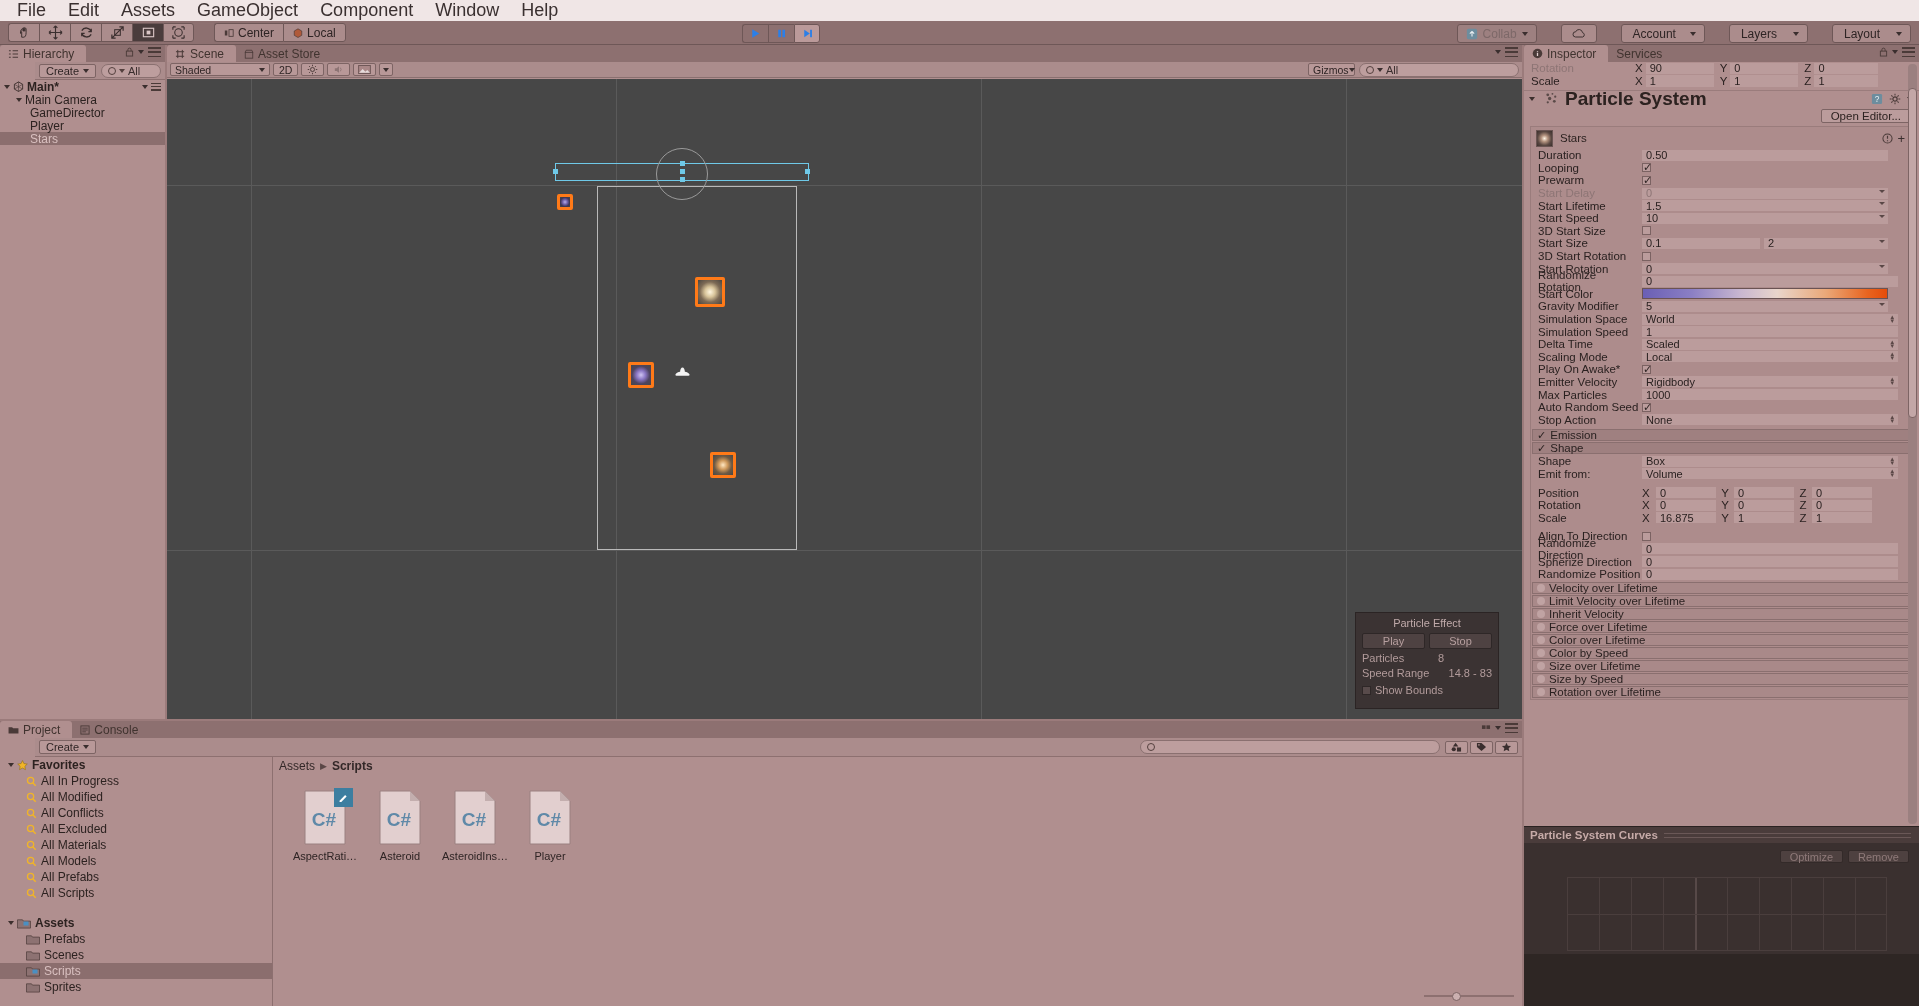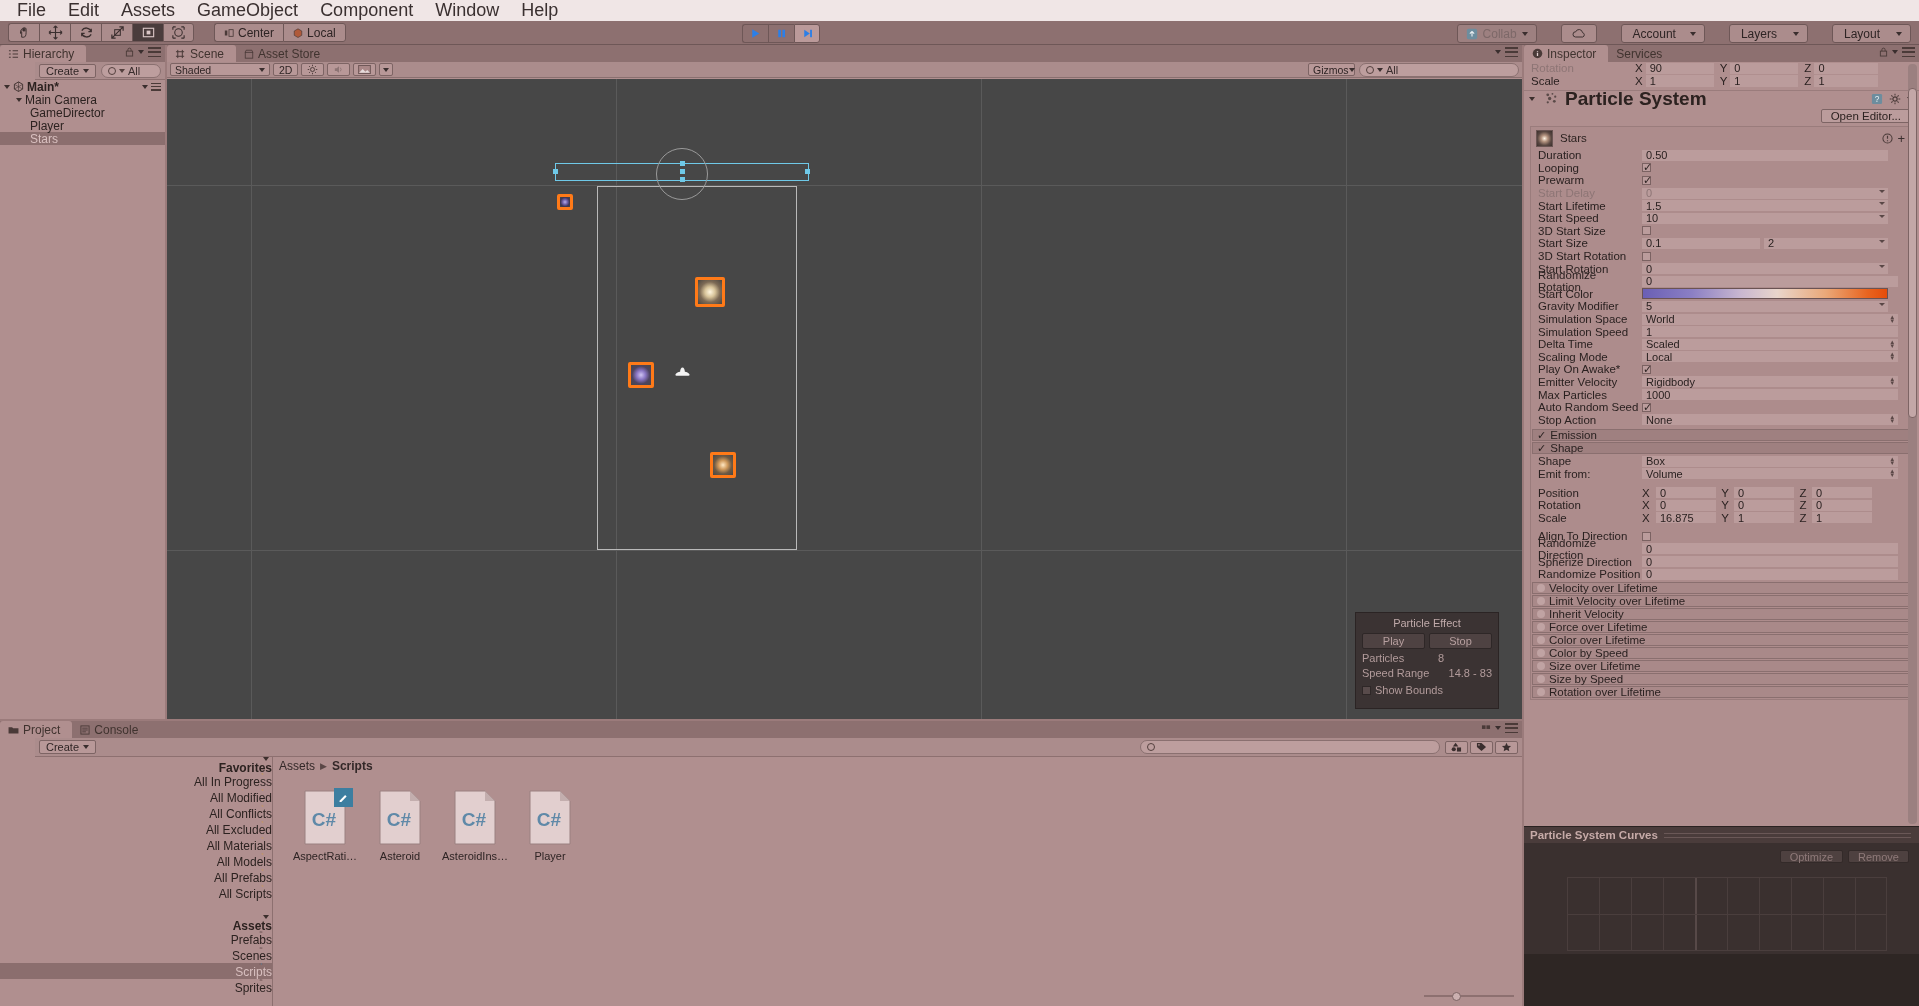--- a/index.html
+++ b/index.html
@@ -116,21 +116,21 @@
   }
   .pfx-title { text-align:center; font-size:11px; color:#c0aaaa; margin-bottom:4px; }
   .pfx-row { display:flex; justify-content:space-between; margin-top:3px; font-size:11px;}
   .pfx-btns { display:flex; gap:4px; }
   .pfx-btn { flex:1; height:16px; background:#4e4242; border:1px solid #2e2727; border-radius:2px; display:flex;align-items:center;justify-content:center; color:#b79f9f; font-size:11px; cursor:pointer;}
   .pfx-chk { display:flex; align-items:center; gap:4px; margin-top:5px; }
   .pfx-chk .bx { width:9px;height:9px;background:#584b4b;border:1px solid #2e2727; }
 
   
   .proj-tree { position:absolute; left:0; top:0; width:272px; bottom:0; overflow:hidden; }
-  .prow { height:16px; display:flex; align-items:flex-end; font-size:12px; color:#2c2220; padding-left:6px; cursor:pointer; white-space:nowrap;flex-direction:column; }
+  .prow { height:16px; display:flex; align-items:center; font-size:12px; color:#2c2220; padding-left:6px; cursor:pointer; white-space:nowrap; }
   .prow.sel { background:#8b6e6e; color:#d9c0c0; }
   .prow.bold { font-weight:bold; }
   .ico-mag { width:11px;height:11px;margin-right:4px; }
   .ico-folder { width:13px;height:10px;margin-right:4px; }
   .crumb { height:17px; display:flex; align-items:center; gap:5px; padding-left:6px; font-size:12px; color:#332828; background:#b08f8f;}
   .crumb b { font-weight:bold; }
   .assetgrid { display:flex; gap:15px; padding:16px 0 0 22px; }
   .asset { width:60px; display:flex; flex-direction:column; align-items:center; cursor:pointer; }
   .asset .sheet { position:relative; width:44px; height:55px; }
   .asset .lbl { margin-top:5px; font-size:11px; color:#2e2424; white-space:nowrap; }

